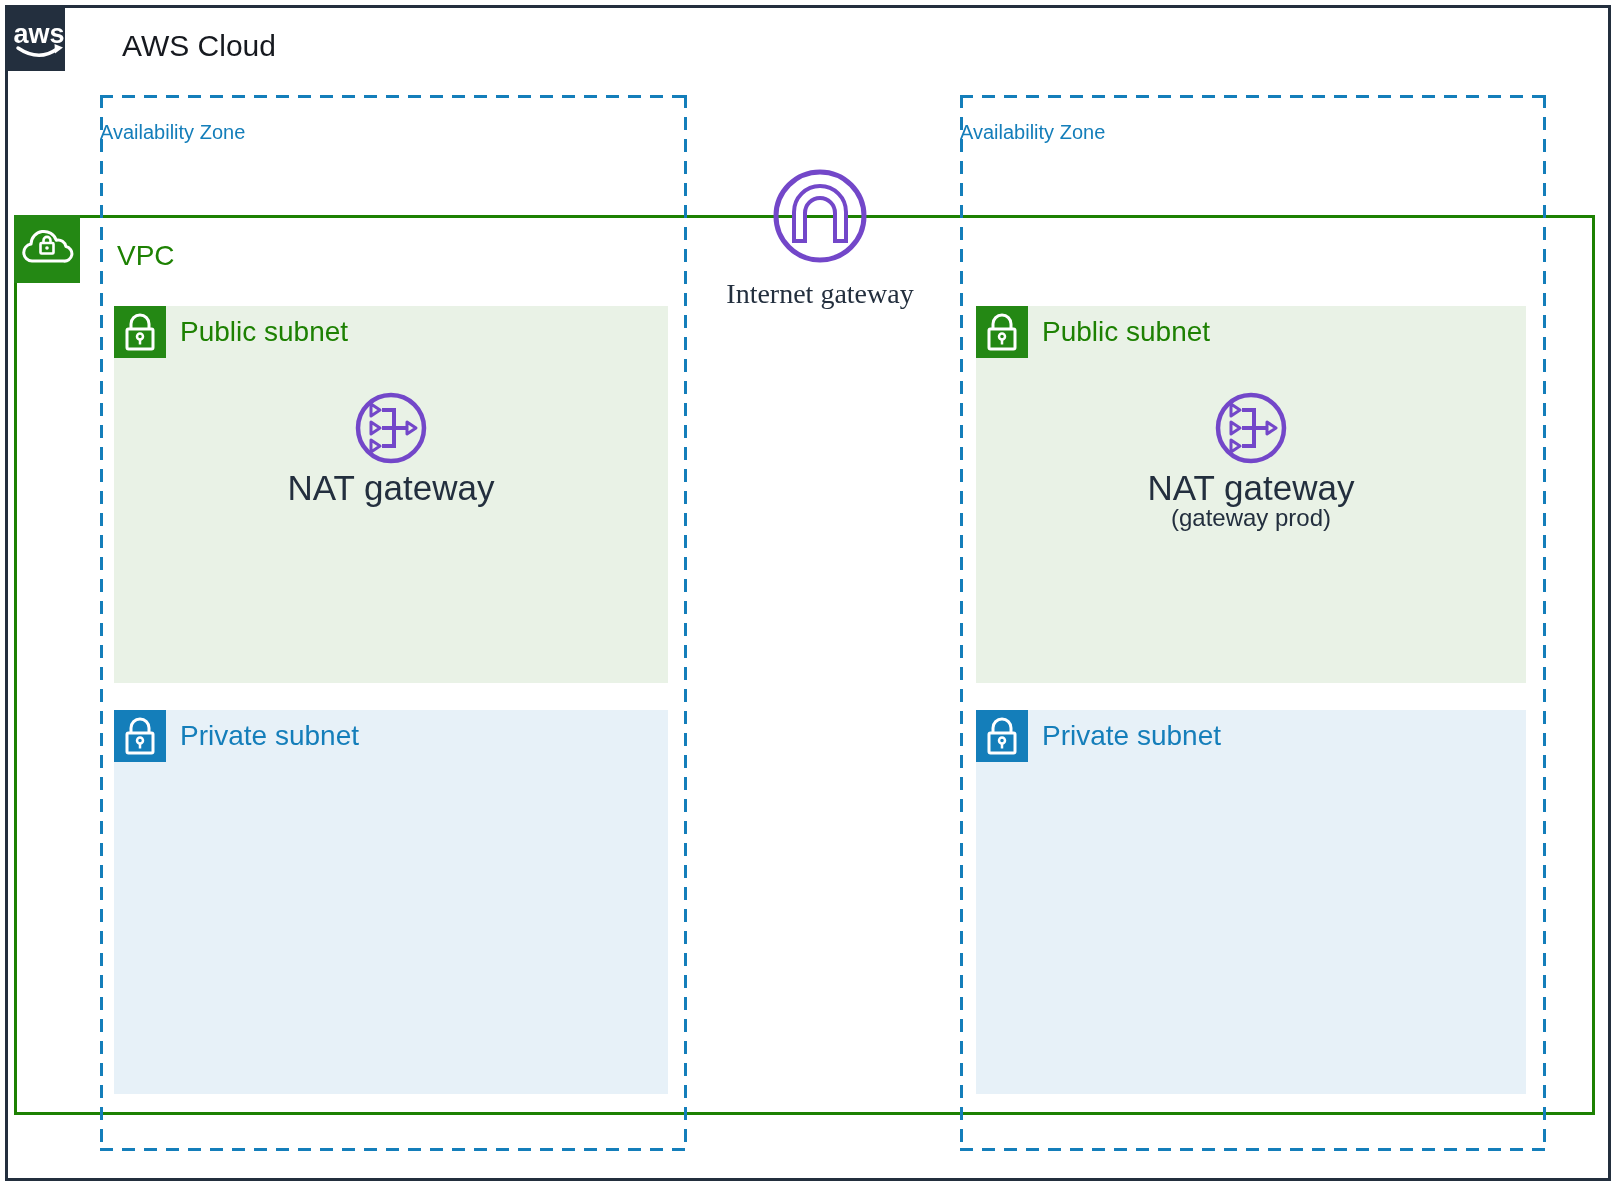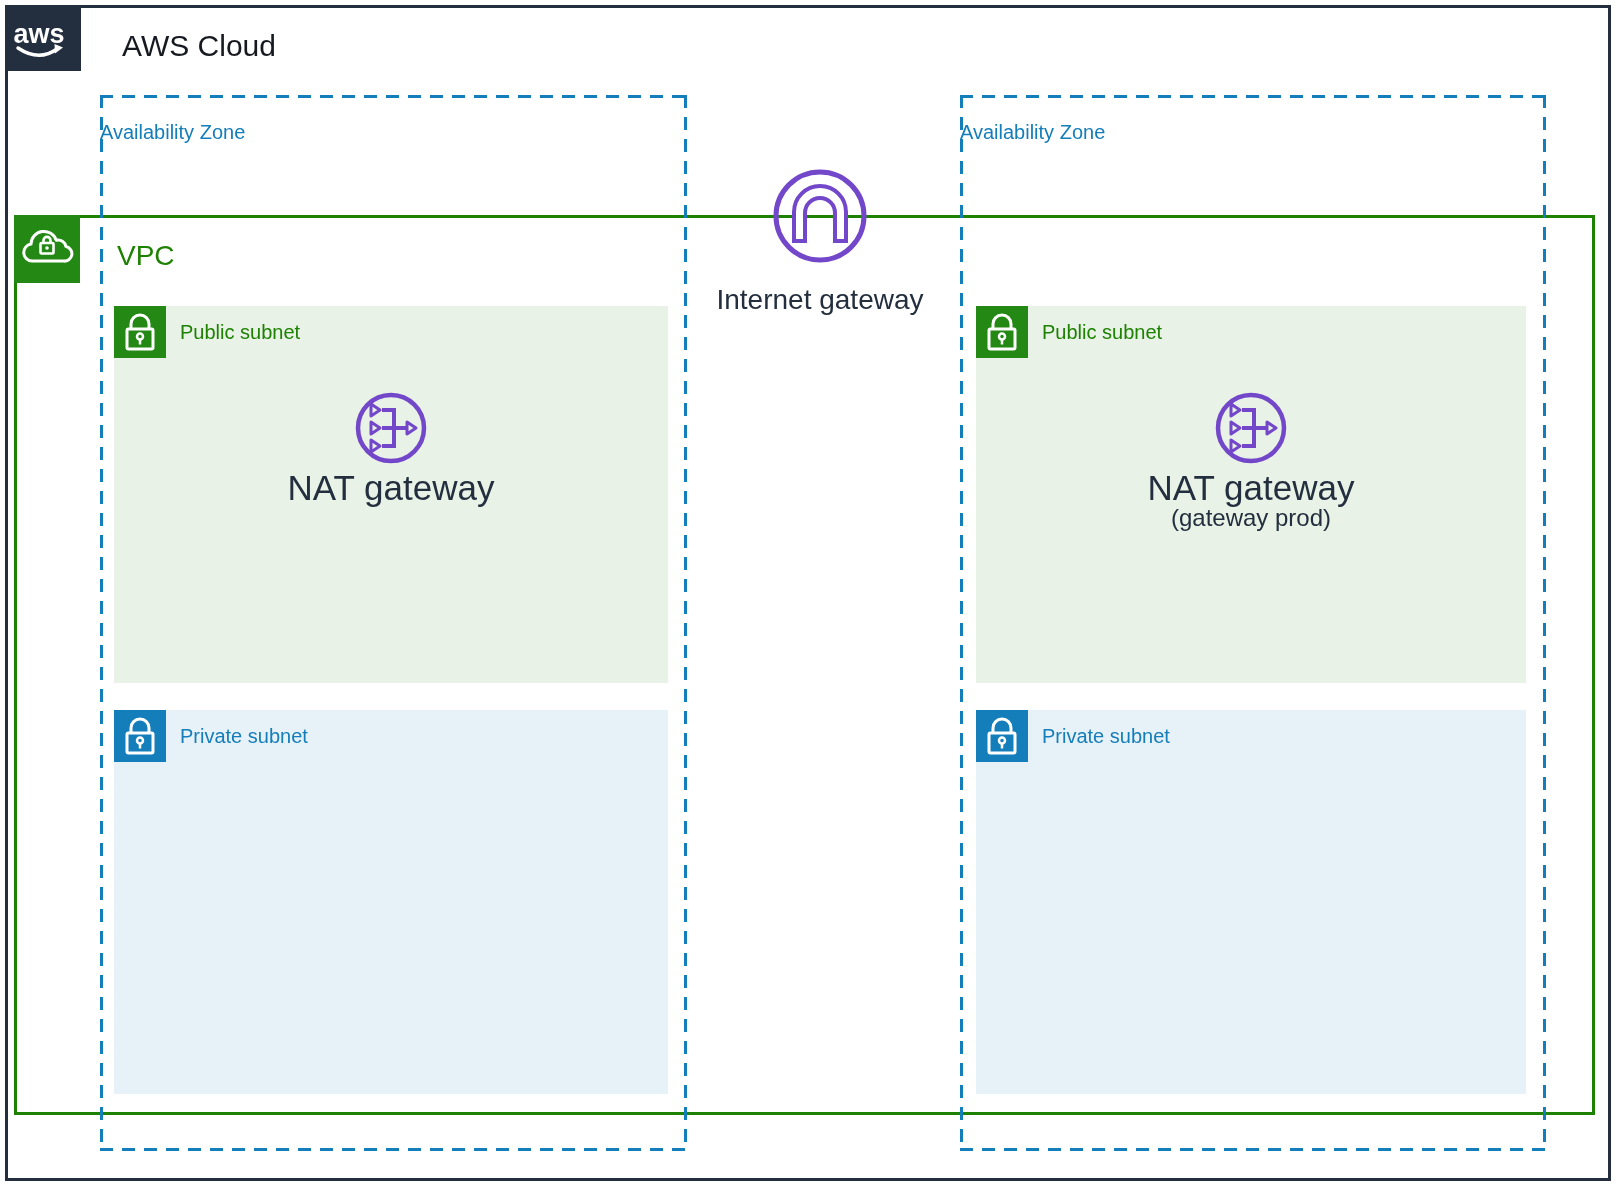--- a/index.html
+++ b/index.html
@@ -3,21 +3,21 @@
 <meta charset="utf-8">
 <style>
   html,body{margin:0;padding:0;}
   body{
     width:1616px;height:1186px;position:relative;background:#ffffff;
     font-family:"Liberation Sans", sans-serif;overflow:hidden;
   }
   svg{display:block;}
   
   .frame{position:absolute;left:5px;top:5px;width:1600px;height:1170px;border:3px solid var(--navy);z-index:1;}
-  .logo{position:absolute;left:5px;top:5px;width:76px;height:66px;background:var(--navy);z-index:6;}
+  .logo{position:absolute;left:5px;top:5px;width:60px;height:66px;background:var(--navy);z-index:6;}
   .page-title{position:absolute;left:100px;top:29px;font-size:30px;color:var(--title-text);z-index:6;margin-left:22px;}
 
   
   .vpc-box{position:absolute;left:14px;top:215px;width:1575px;height:894px;border:3px solid var(--green);z-index:2;}
   .vpc-icon{position:absolute;left:14px;top:215px;width:66px;height:68px;background:var(--green-fill);z-index:3;}
   .vpc-label{position:absolute;left:117px;top:240px;font-size:28px;color:var(--green);z-index:3;}
 
   
   .az{
     position:absolute;top:95px;width:587px;height:1056px;z-index:4;
@@ -35,32 +35,32 @@
   .az-label{position:absolute;left:0;top:26px;width:100%;text-align:left;font-size:20px;color:var(--blue);}
 
   
   .subnet{position:absolute;left:14px;width:554px;}
   .az2 .subnet{left:16px;width:550px;}
   .subnet.public{top:211px;height:377px;background:var(--public-subnet-bg);}
   .subnet.private{top:615px;height:384px;background:var(--private-subnet-bg);}
   .tag{position:absolute;left:0;top:0;width:52px;height:52px;}
   .tag.green-bg{background:var(--green-fill);}
   .tag.blue-bg{background:var(--blue);}
-  .subnet-label{position:absolute;left:66px;top:0;height:52px;line-height:52px;font-size:20px;}
+  .subnet-label{position:absolute;left:66px;top:0;height:52px;line-height:52px;font-size:28px;}
   .green-text{color:var(--green);}
   .blue-text{color:var(--blue);}
 
   
   .nat{position:absolute;left:0;top:84px;width:100%;display:flex;flex-direction:column;align-items:center;}
   .nat-label{margin-top:6px;font-size:35px;line-height:32px;color:var(--label-dark);}
   .nat-sublabel{font-size:24px;line-height:28px;color:var(--label-dark);}
 
   
   .igw{position:absolute;left:690px;top:166px;width:260px;display:flex;flex-direction:column;align-items:center;z-index:5;}
-  .igw-label{margin-top:18px;font-size:28px;color:var(--label-dark);}
+  .igw-label{margin-top:12px;font-size:28px;color:var(--label-dark);font-family:Liberation Serif, serif;}
 
   
   .st-purple{stroke:var(--purple);fill:none;}
   .st-white{stroke:#ffffff;fill:none;}
   .fill-white{fill:#ffffff;}
 </style>
 </head>
 <body>
 
 <div class="frame"></div>

